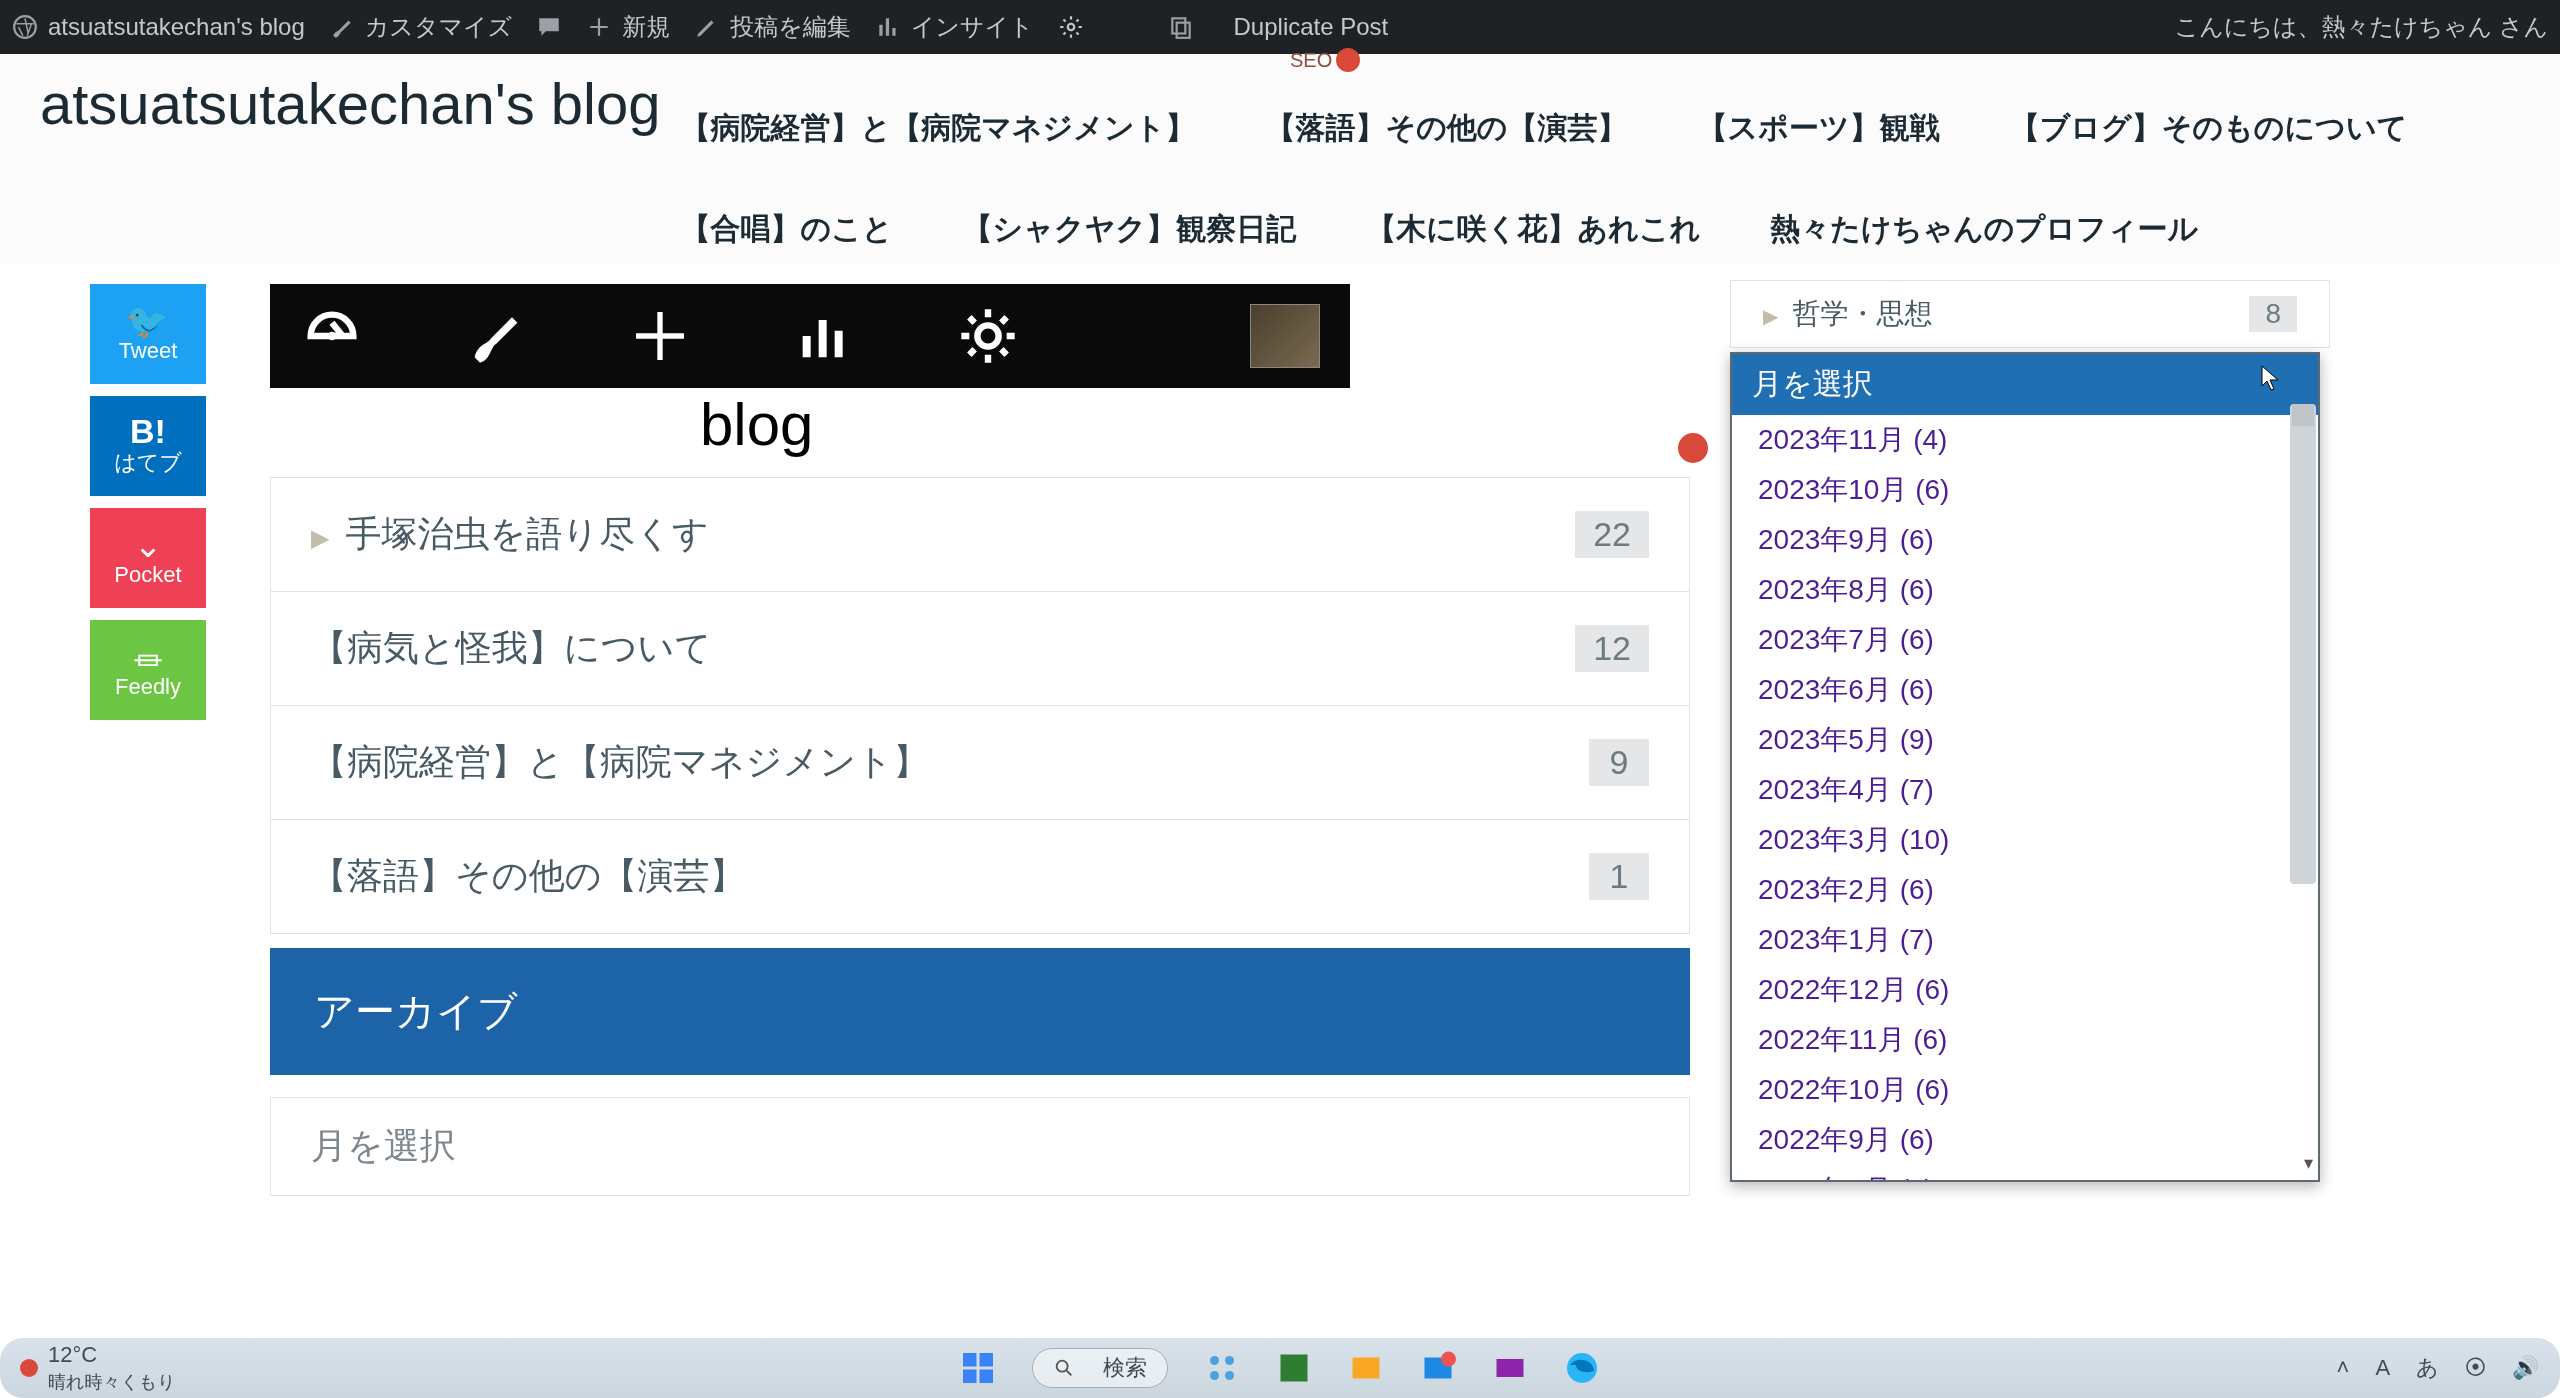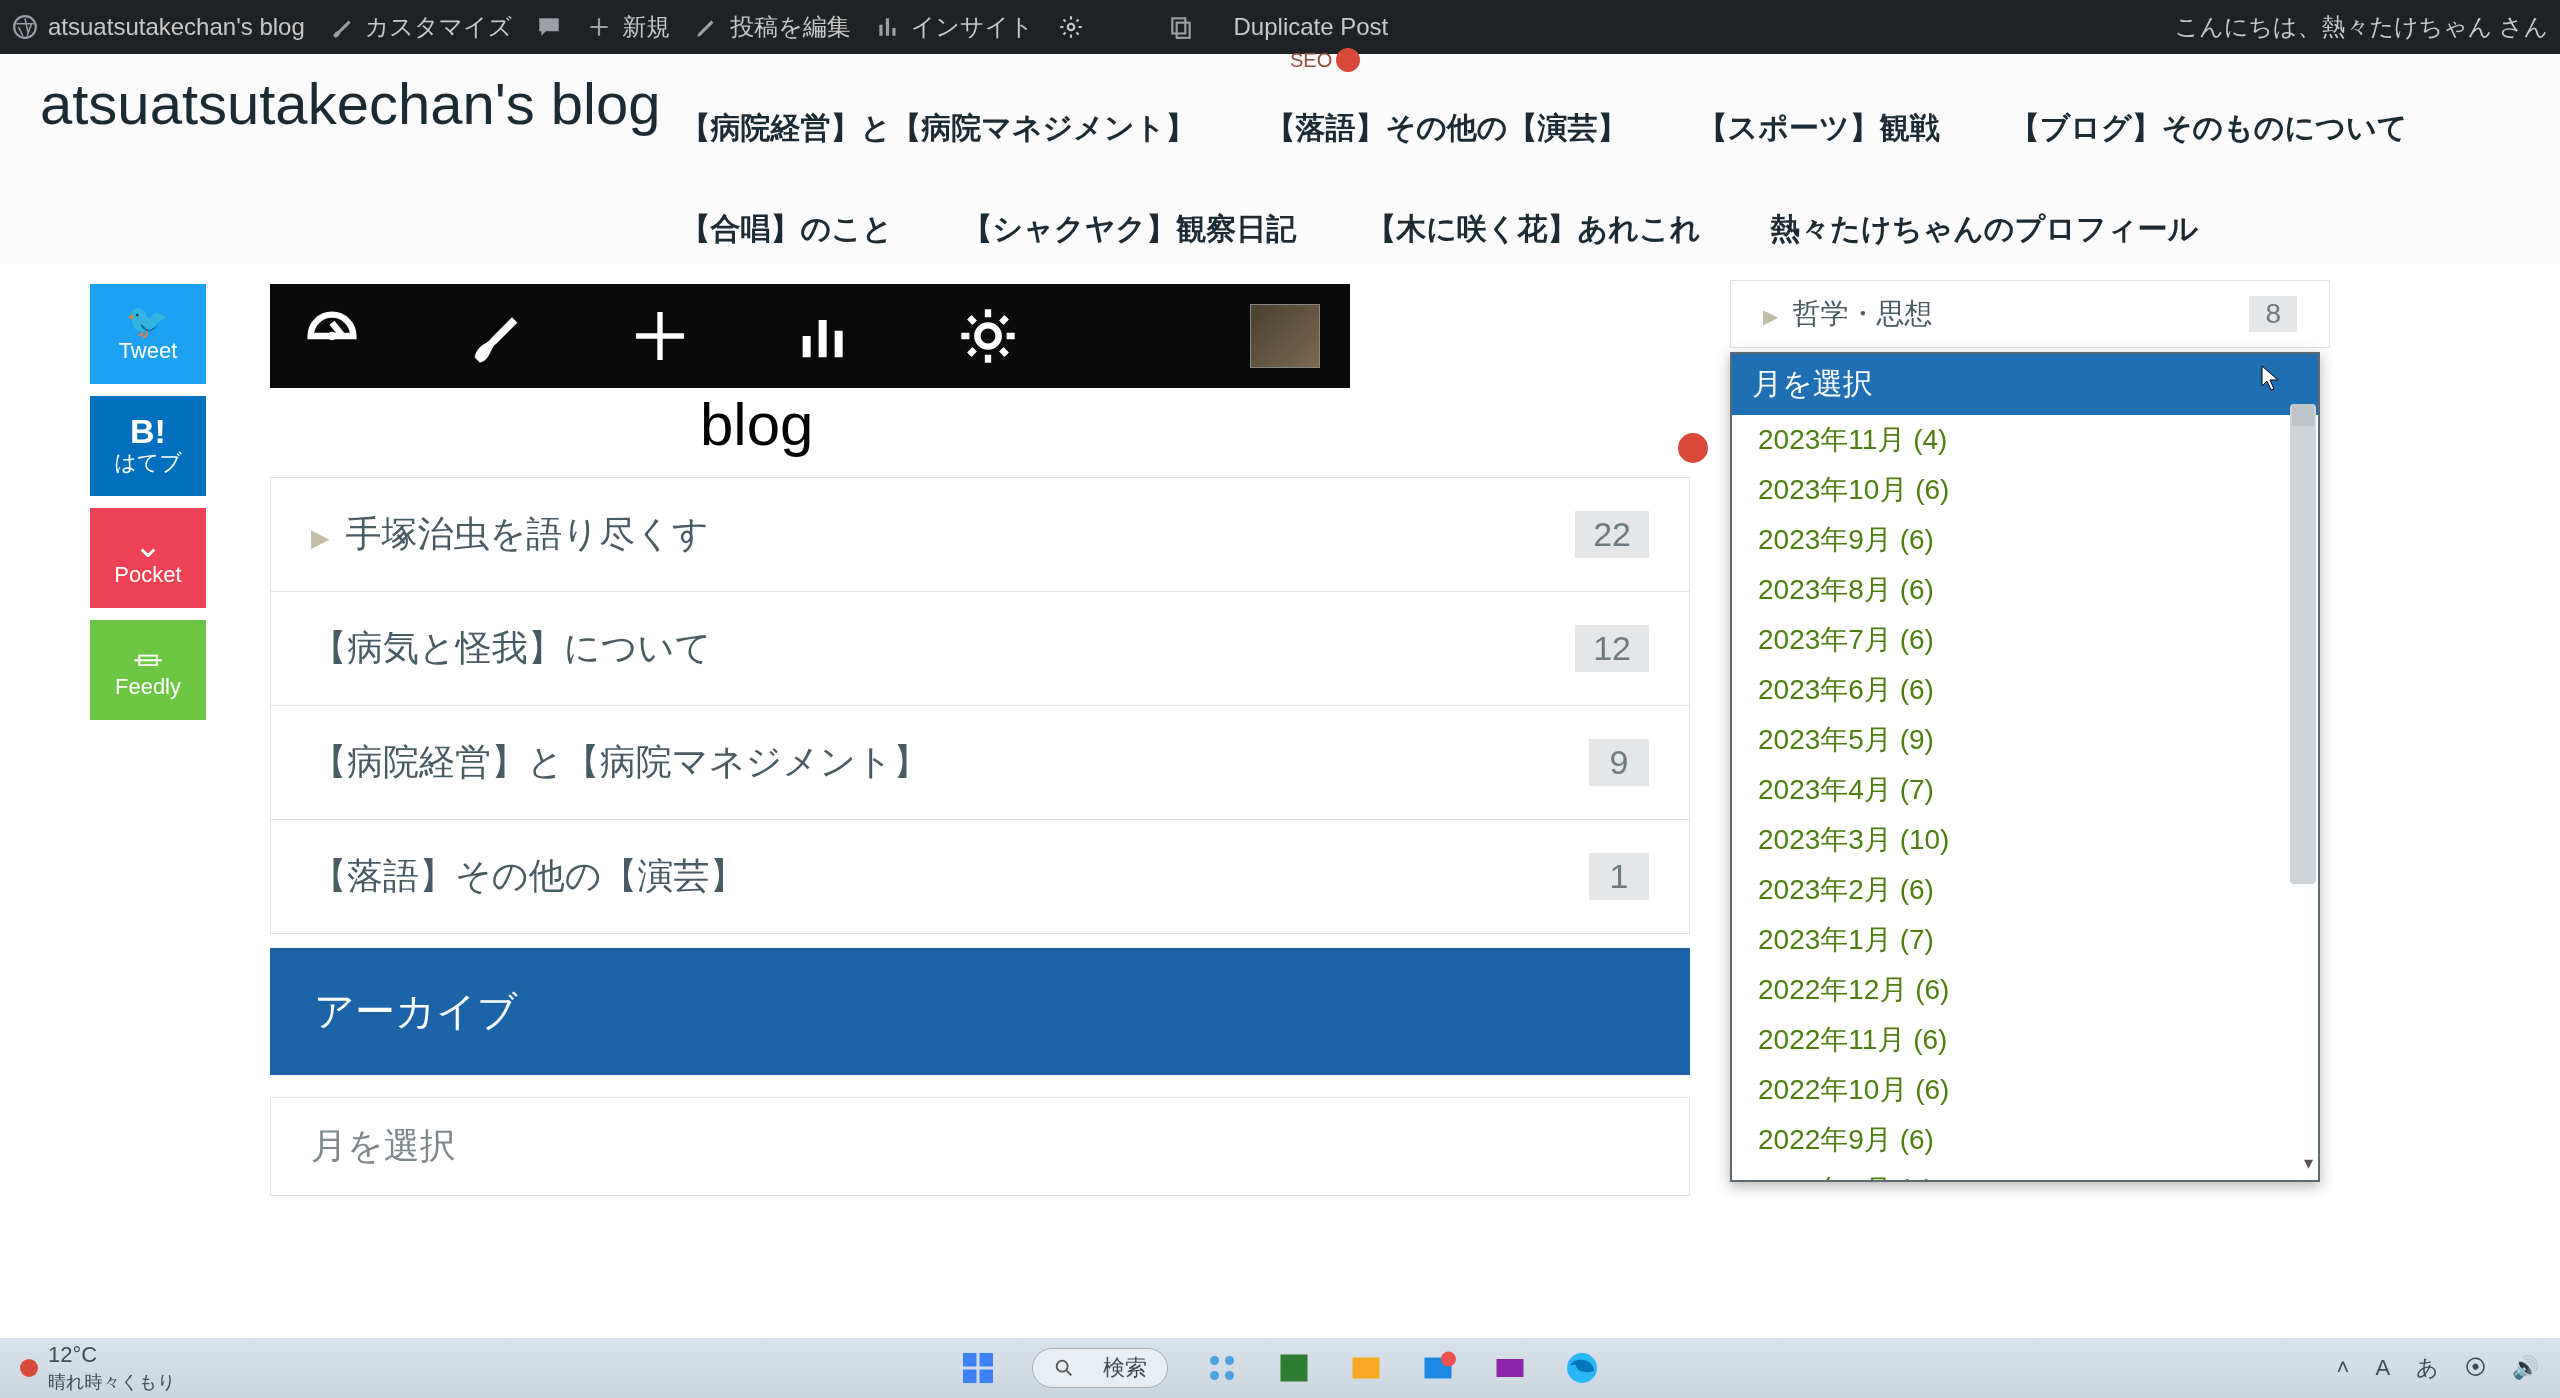--- a/index.html
+++ b/index.html
@@ -219,21 +219,21 @@
     position: absolute; right: 38px; top: 10px;
     width: 20px; height: 28px;
   }
   .dd-list {
     flex: 1;
     overflow-y: auto;
     background: #fff;
   }
   .dd-item {
     font-size: 28px;
-    color: #4d7c0f;
+    color: #4c1d95;
     padding: 6px 26px;
     cursor: pointer;
   }
   .dd-scroll {
     position: absolute;
     top: 50px;
     right: 2px;
     width: 26px;
     height: 480px;
     background: #cfd4d8;
@@ -266,20 +266,21 @@
     bottom: 0;
     left: 0;
     width: 100%;
     height: 60px;
     background: linear-gradient(180deg,#d9e2ea,#cbd6df);
     display: flex;
     align-items: center;
     padding: 4px 20px;
     font-size: 22px;
     color: #3f4a54;
+    border-radius: 23px;
   }
   .taskbar .weather { display: flex; align-items: center; gap: 10px; }
   .taskbar .weather .dot { width: 18px; height: 18px; border-radius: 50%; background: #d9493a; }
   .taskbar .center { position: absolute; left: 50%; transform: translateX(-50%); display: flex; align-items: center; gap: 36px; }
   .tb-ico { width: 36px; height: 36px; display: inline-block; }
   .tb-search { display: flex; align-items: center; gap: 28px; border: 1px solid #a5aeb6; border-radius: 30px; padding: 4px 20px; background: rgba(255,255,255,.5); }
   .taskbar .right { margin-left: auto; display: flex; align-items: center; gap: 26px; }
 </style>
 </head>
 <body>

